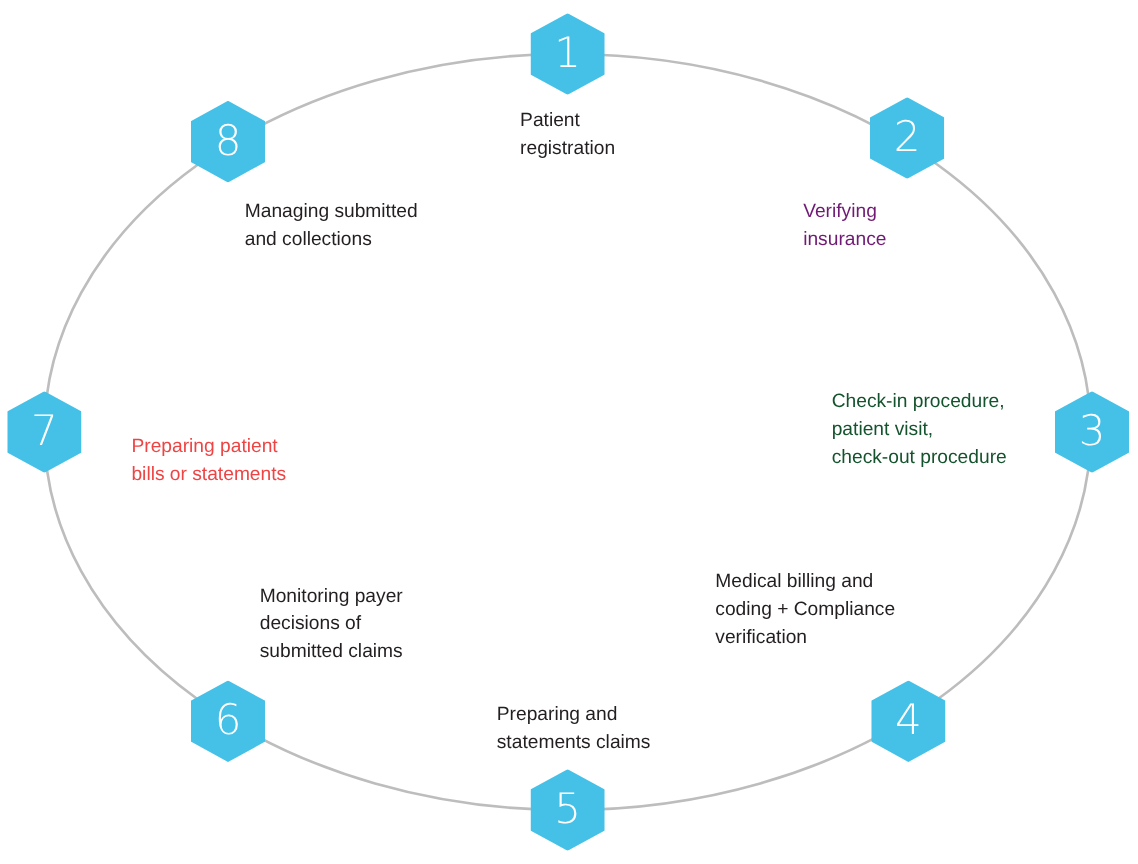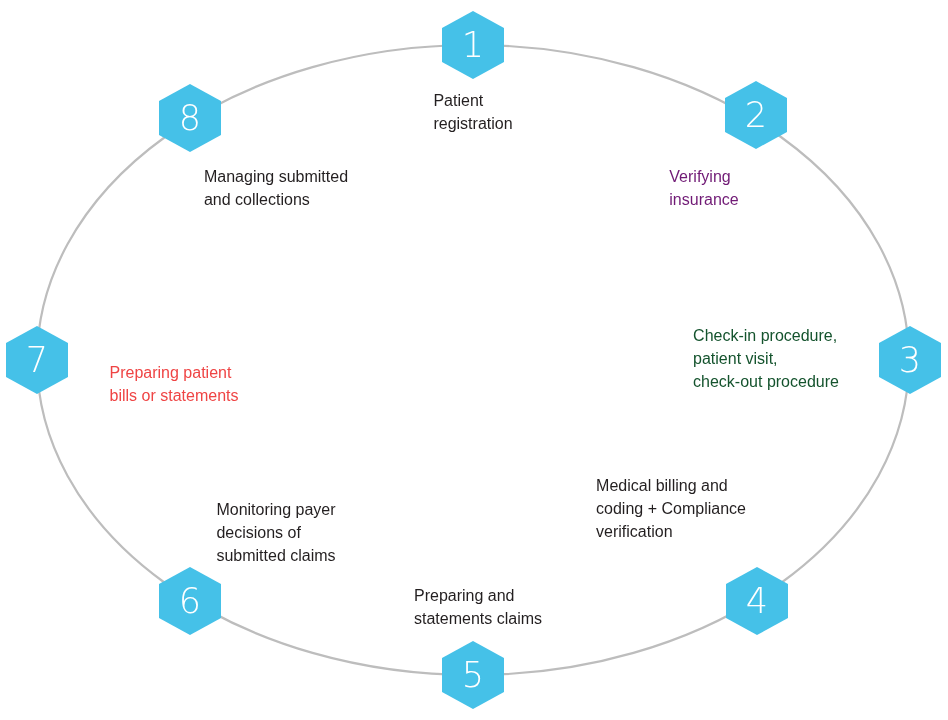--- a/index.html
+++ b/index.html
@@ -116,21 +116,21 @@
       <div class="label" style="left: 704px; top: 188px; color: #701a75;">Verifying
 insurance</div>
       <div class="label" style="left: 766px; top: 358px; color: #14532d;">Check-in procedure,
 patient visit,
 check-out procedure</div>
       <div class="label" style="left: 671px; top: 508px; color: rgb(35, 31, 32);">Medical billing and
 coding + Compliance
 verification</div>
       <div class="label" style="left: 478px; top: 607px; color: rgb(35, 31, 32);">Preparing and
 statements claims</div>
-      <div class="label" style="left: 276px; top: 520px; color: rgb(35, 31, 32); margin-top: 12px;">Monitoring payer
+      <div class="label" style="left: 276px; top: 520px; color: rgb(35, 31, 32);">Monitoring payer
 decisions of
 submitted claims</div>
       <div class="label" style="left: 174px; top: 358px; color: #ef4444; margin-top: 26px;">Preparing patient
 bills or statements</div>
       <div class="label" style="left: 276px; top: 188px; color: rgb(35, 31, 32);">Managing submitted
 and collections</div>
     </div>
 
 </div>
 

